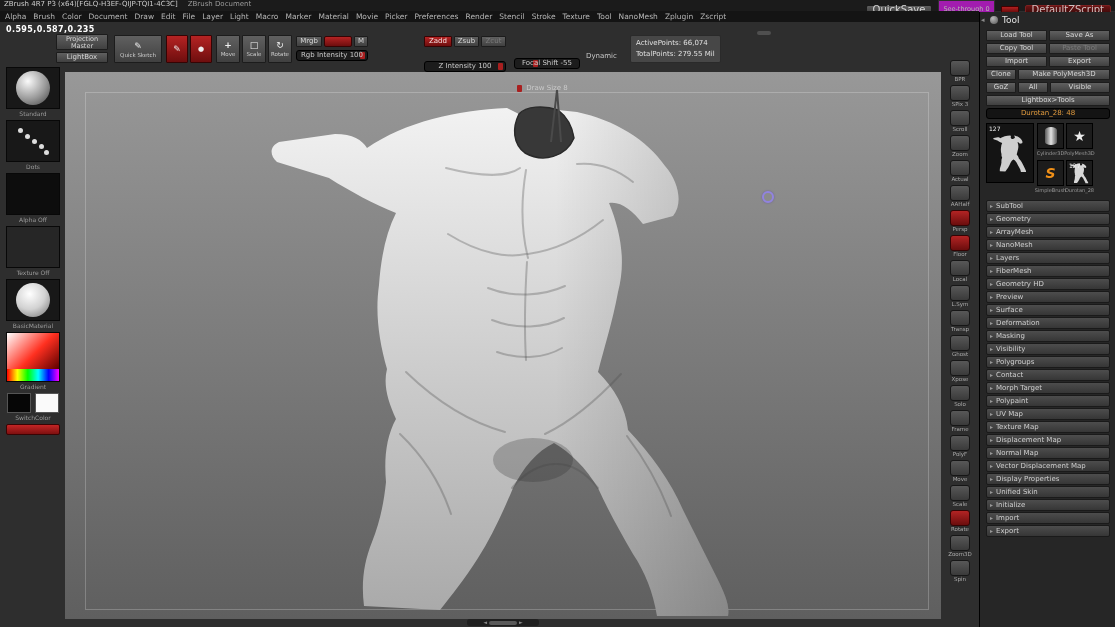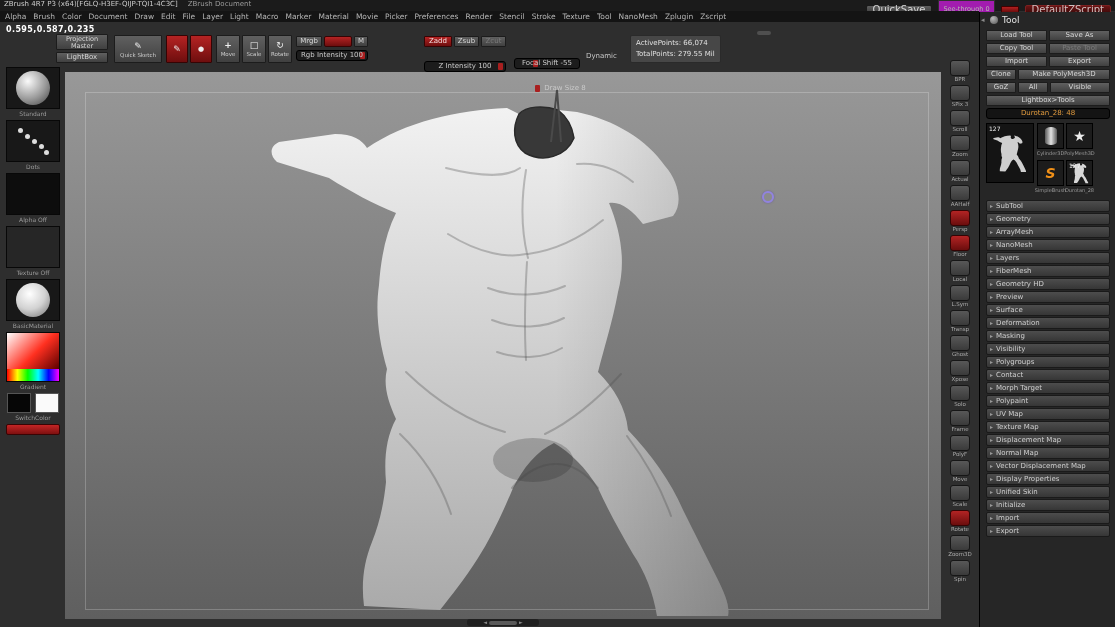--- a/index.html
+++ b/index.html
@@ -264,21 +264,21 @@
     <div class="btn dim ts-abs chip" style="left:481px;top:3px;width:25px;height:11px;">Zcut</div>
     <div class="slider ts-abs" style="left:424px;top:17px;width:82px;height:11px;">
       <i class="tick" style="right:2px;"></i>
       <span>Z Intensity 100</span>
     </div>
 
     <div class="slider ts-abs" style="left:514px;top:3px;width:66px;height:11px;">
       <i class="tick" style="left:18px;"></i>
       <span>Focal Shift -55</span>
     </div>
-    <div class="slider ts-abs" style="left:532px;top:17px;width:66px;height:11px;">
+    <div class="slider ts-abs" style="left:514px;top:17px;width:66px;height:11px;">
       <i class="tick" style="left:2px;"></i>
       <span>Draw Size 8</span>
     </div>
     <div class="ts-abs" style="left:586px;top:19px;font-size:7px;color:#c8c8c8;">Dynamic</div>
 
     <div class="points ts-abs" style="left:630px;top:2px;">
       <div>ActivePoints: 66,074</div>
       <div>TotalPoints: 279.55 Mil</div>
     </div>
   </div>

